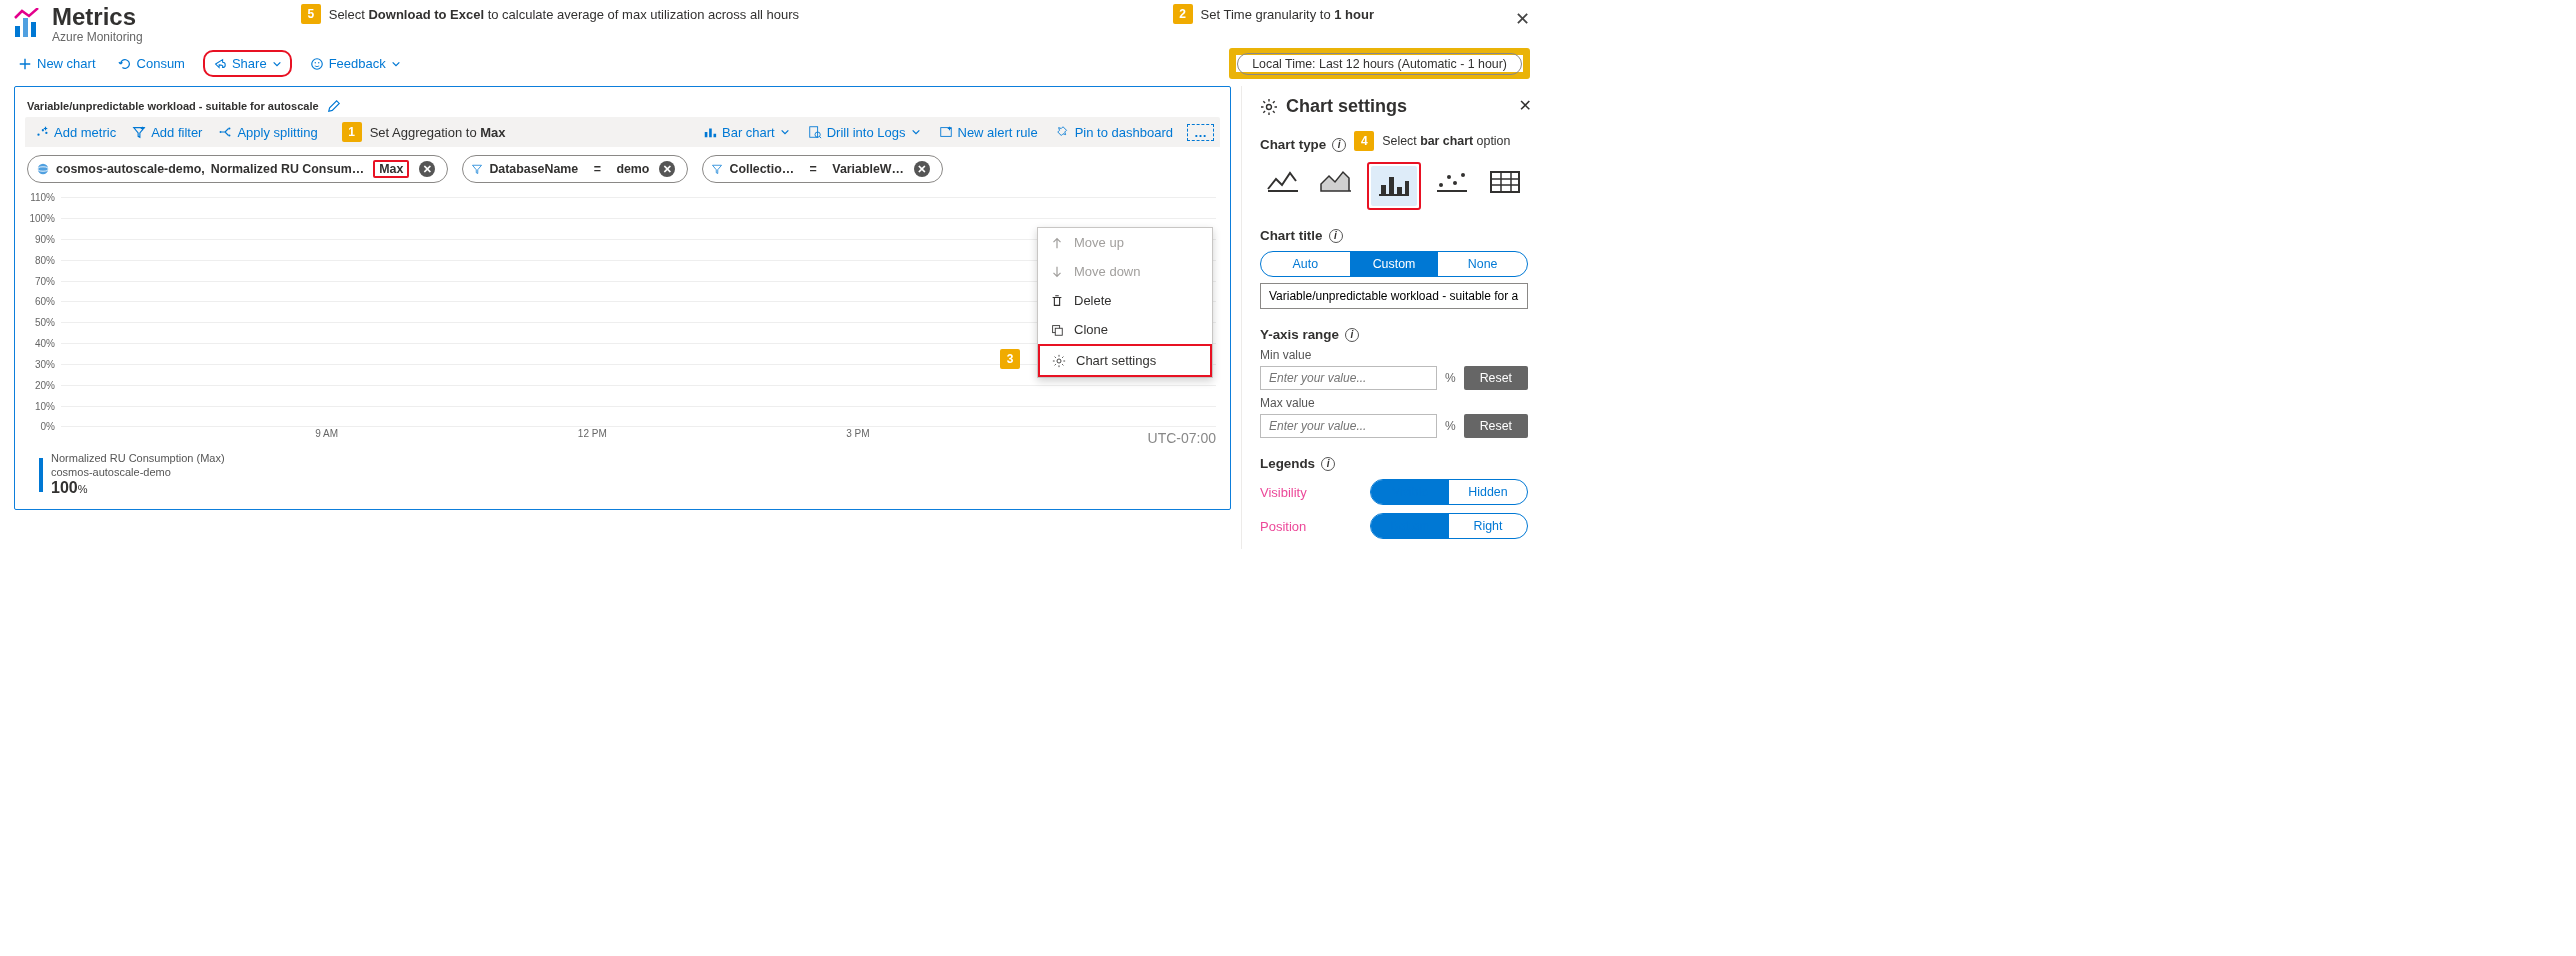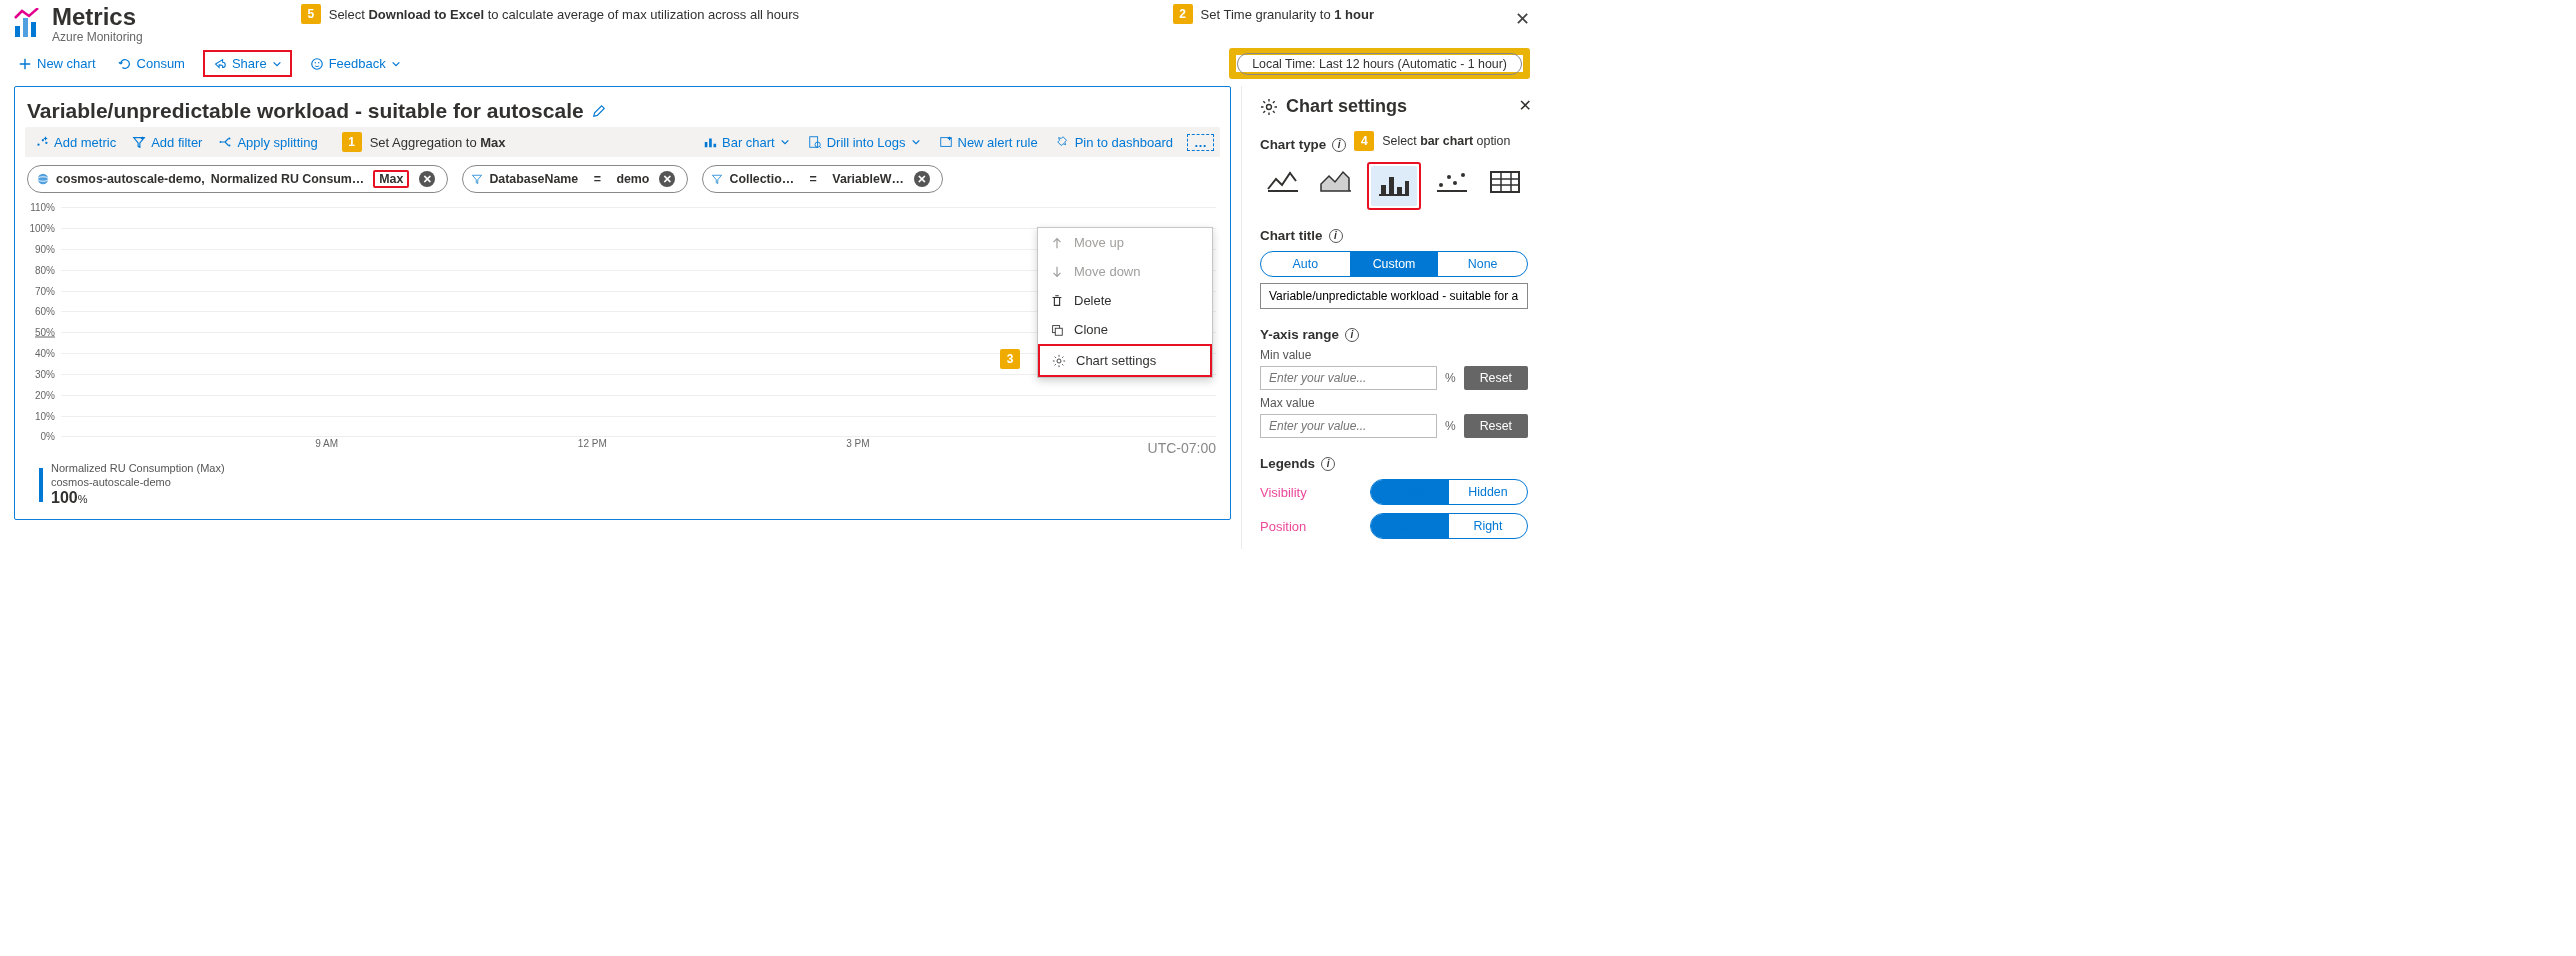--- a/index.html
+++ b/index.html
@@ -14,29 +14,29 @@
   .close-x { position: absolute; right: 14px; top: 8px; cursor: pointer; color: #444; font-size: 18px; }
   .co-badge { display:inline-flex; width:20px; height:20px; background:#f0ab00; color:#fff; font-weight:600; align-items:center; justify-content:center; border-radius:2px; font-size:12px;}
   .co5 { margin-left: 158px; display:flex; align-items:center; gap:8px; }
   .co2 { margin-left: auto; margin-right: 158px; display:flex; align-items:center; gap:8px; }
   .co-text b { font-weight: 600; }
 
   
   .toolbar { display: flex; align-items: center; gap: 14px; padding: 4px 14px 6px; border-bottom: 1px solid #fff; }
   .tb-btn { display:inline-flex; align-items:center; gap:5px; color:#0078d4; font-size:13px; padding:3px 4px; cursor:pointer; }
   .tb-btn svg { width:14px; height:14px; }
-  .hl-red { border: 2px solid #e81123; padding: 1px 4px; border-radius:0;}
+  .hl-red { border: 2px solid #e81123; padding: 1px 4px; border-radius:10px;}
   .timerange { margin-left:auto; border:1px solid #8a8886; border-radius:14px; padding:3px 14px; font-size:12.4px; cursor:pointer; }
   .tb2 { border: 7px solid #eab308; border-radius:3px; padding:1px; }
 
   .body-row { display:flex; align-items:stretch; }
   .left-col { flex:1; padding: 0 10px 10px 14px; }
   .chart-card { border:1px solid #0d7edb; border-radius:2px; padding:8px 10px 4px; }
   .chart-title { display:flex; align-items:center; gap:8px; padding:4px 2px; }
-  .chart-title span { font-size:21px; font-weight:600; color:#323130; }
+  .chart-title span { font-size:11px; font-weight:600; color:#323130; }
   .chart-title .pen { color:#0078d4; }
 
   .chart-toolbar { display:flex; align-items:center; gap:8px; background:#f3f2f1; padding:5px 6px; border-radius:2px 2px 0 0; flex-wrap:nowrap; }
   .ct-btn { display:inline-flex; align-items:center; gap:5px; color:#323130; font-size:13px; padding:2px 4px; cursor:pointer; }
   .ct-btn svg { width:14px; height:14px; }
   .co1 { display:flex; align-items:center; gap:8px; margin-left:12px; }
   .ct-right { margin-left:auto; display:flex; align-items:center; gap:10px; }
   .ct-right .ct-btn { color:#0078d4; }
   .ellipsis { border:1px dashed #0078d4; padding:0 6px; color:#0078d4; font-weight:bold; }
 
@@ -269,21 +269,21 @@
           </span>
         </div>
 
         <div class="chart-area" id="chart-area">
           <div class="y-axis" id="y-axis">
               <div class="y-tick" style="top: 100%;">0%</div>
               <div class="y-tick" style="top: 90.9091%;">10%</div>
               <div class="y-tick" style="top: 81.8182%;">20%</div>
               <div class="y-tick" style="top: 72.7273%;">30%</div>
               <div class="y-tick" style="top: 63.6364%;">40%</div>
-              <div class="y-tick" style="top: 54.5455%; text-decoration: underline;">50%</div>
+              <div class="y-tick" style="top: 54.5455%;">50%</div>
               <div class="y-tick" style="top: 45.4545%;">60%</div>
               <div class="y-tick" style="top: 36.3636%;">70%</div>
               <div class="y-tick" style="top: 27.2727%;">80%</div>
               <div class="y-tick" style="top: 18.1818%;">90%</div>
               <div class="y-tick" style="top: 9.09091%;">100%</div>
               <div class="y-tick" style="top: 0%;">110%</div>
             </div>
           <div class="gridlines" id="gridlines">
               <div class="gl" style="top: 100%;"></div>
               <div class="gl" style="top: 90.9091%;"></div>

